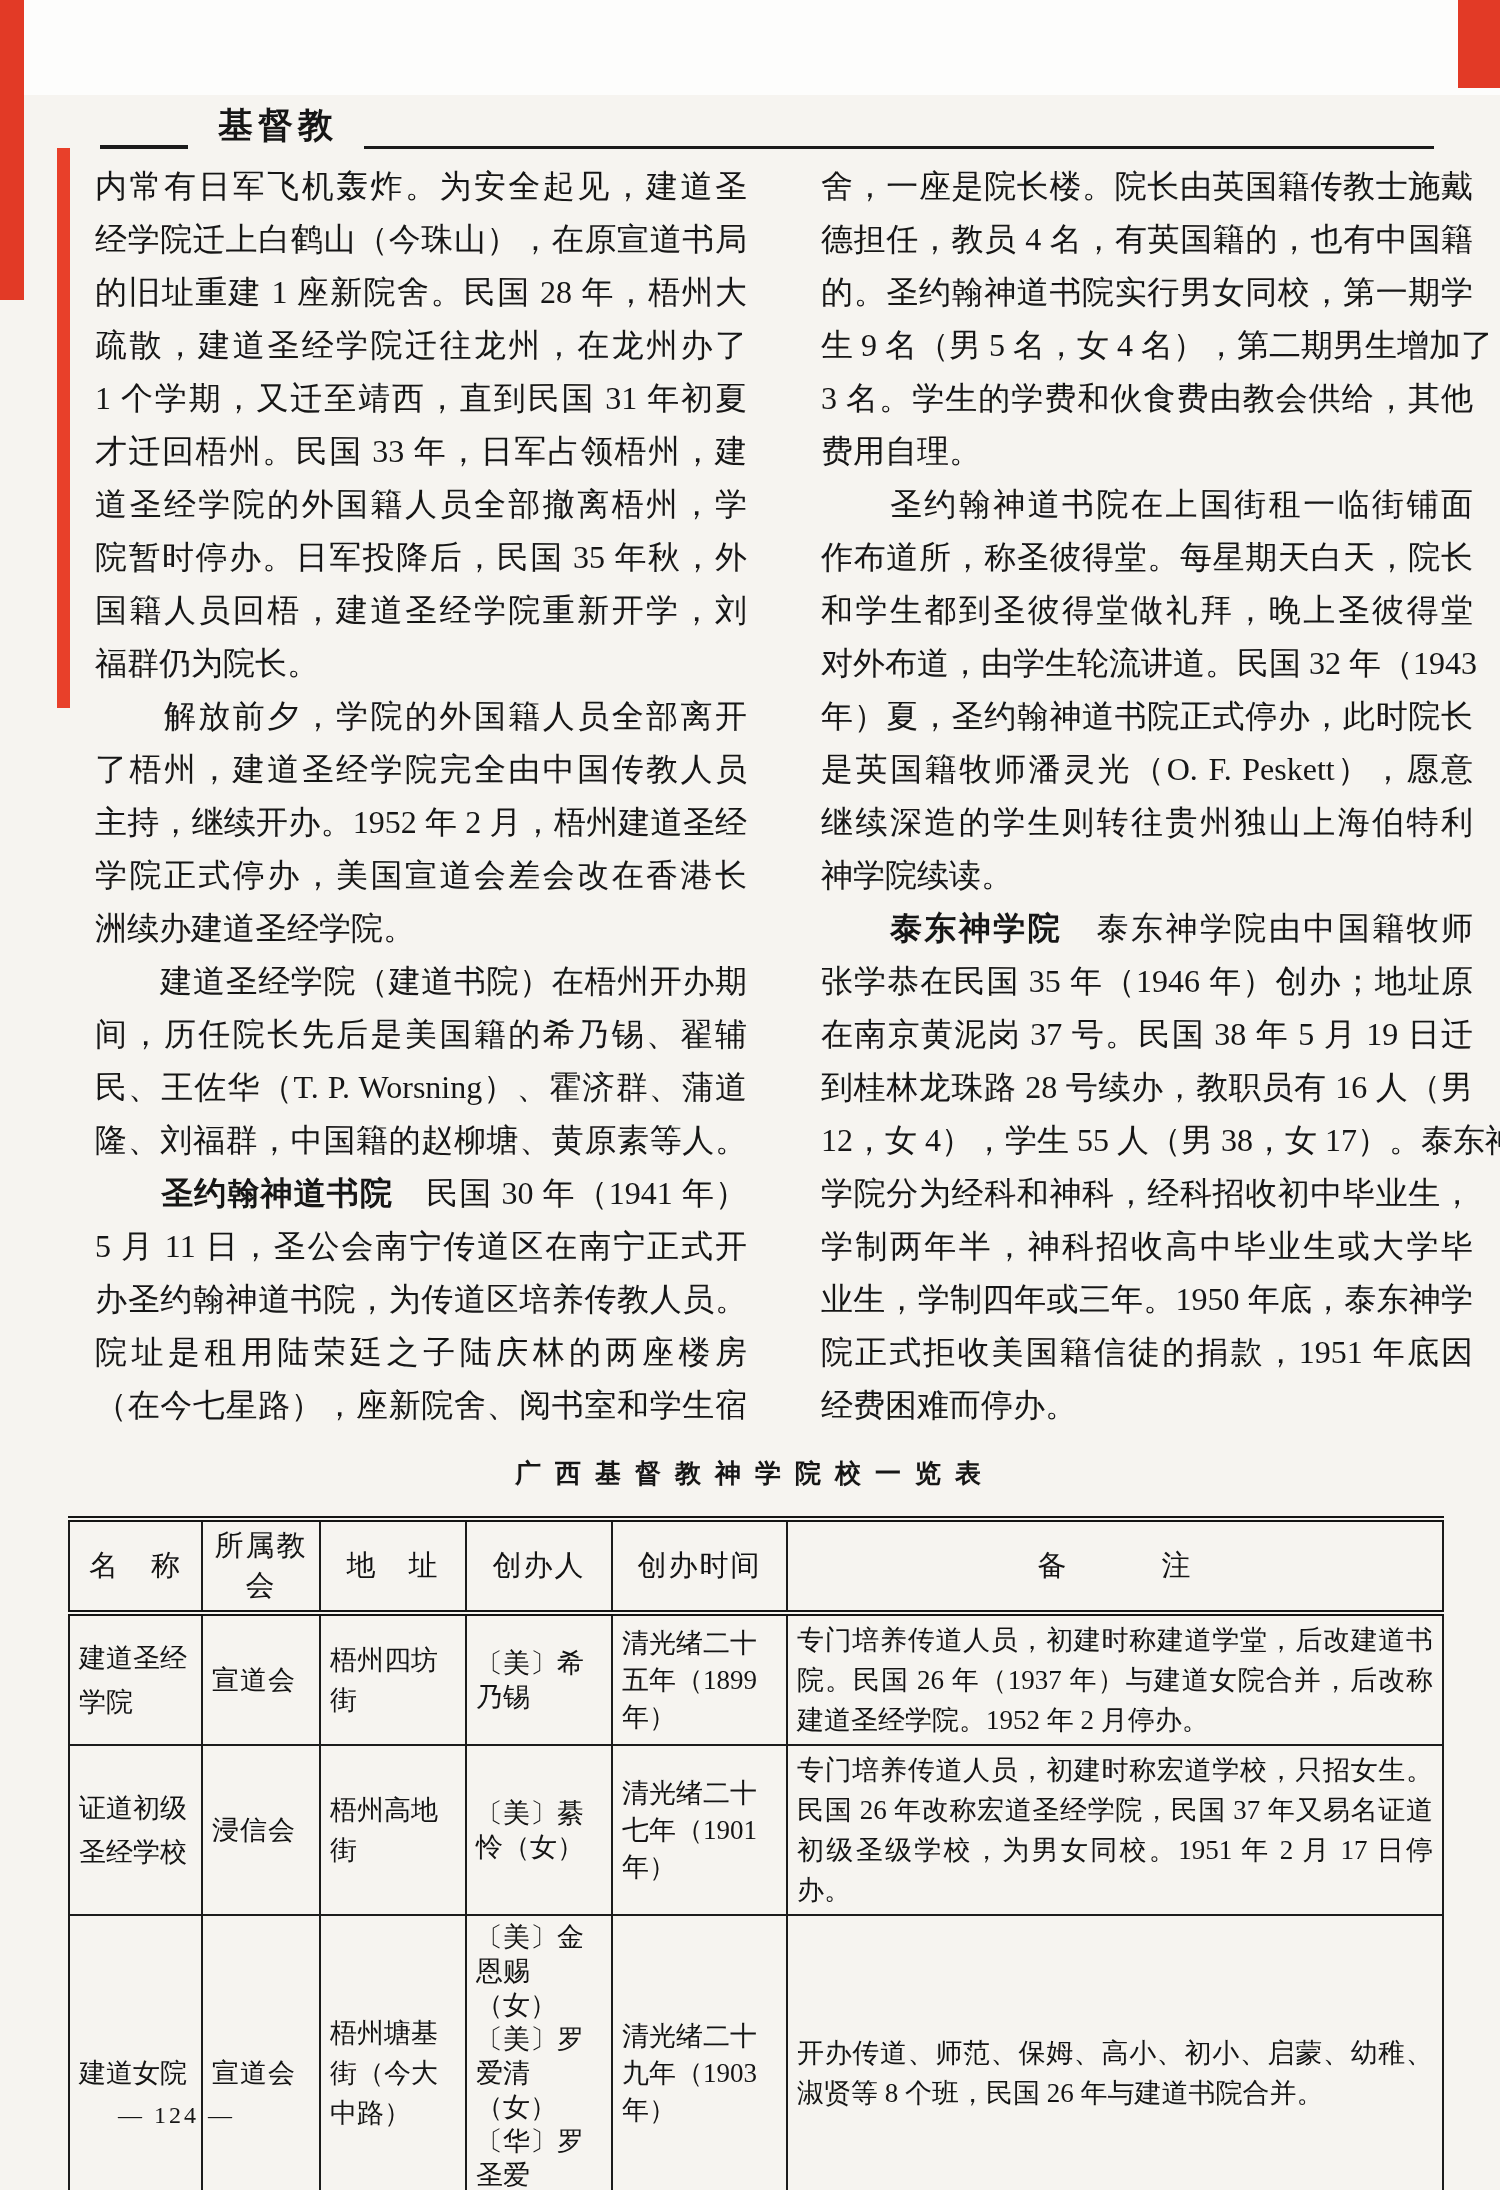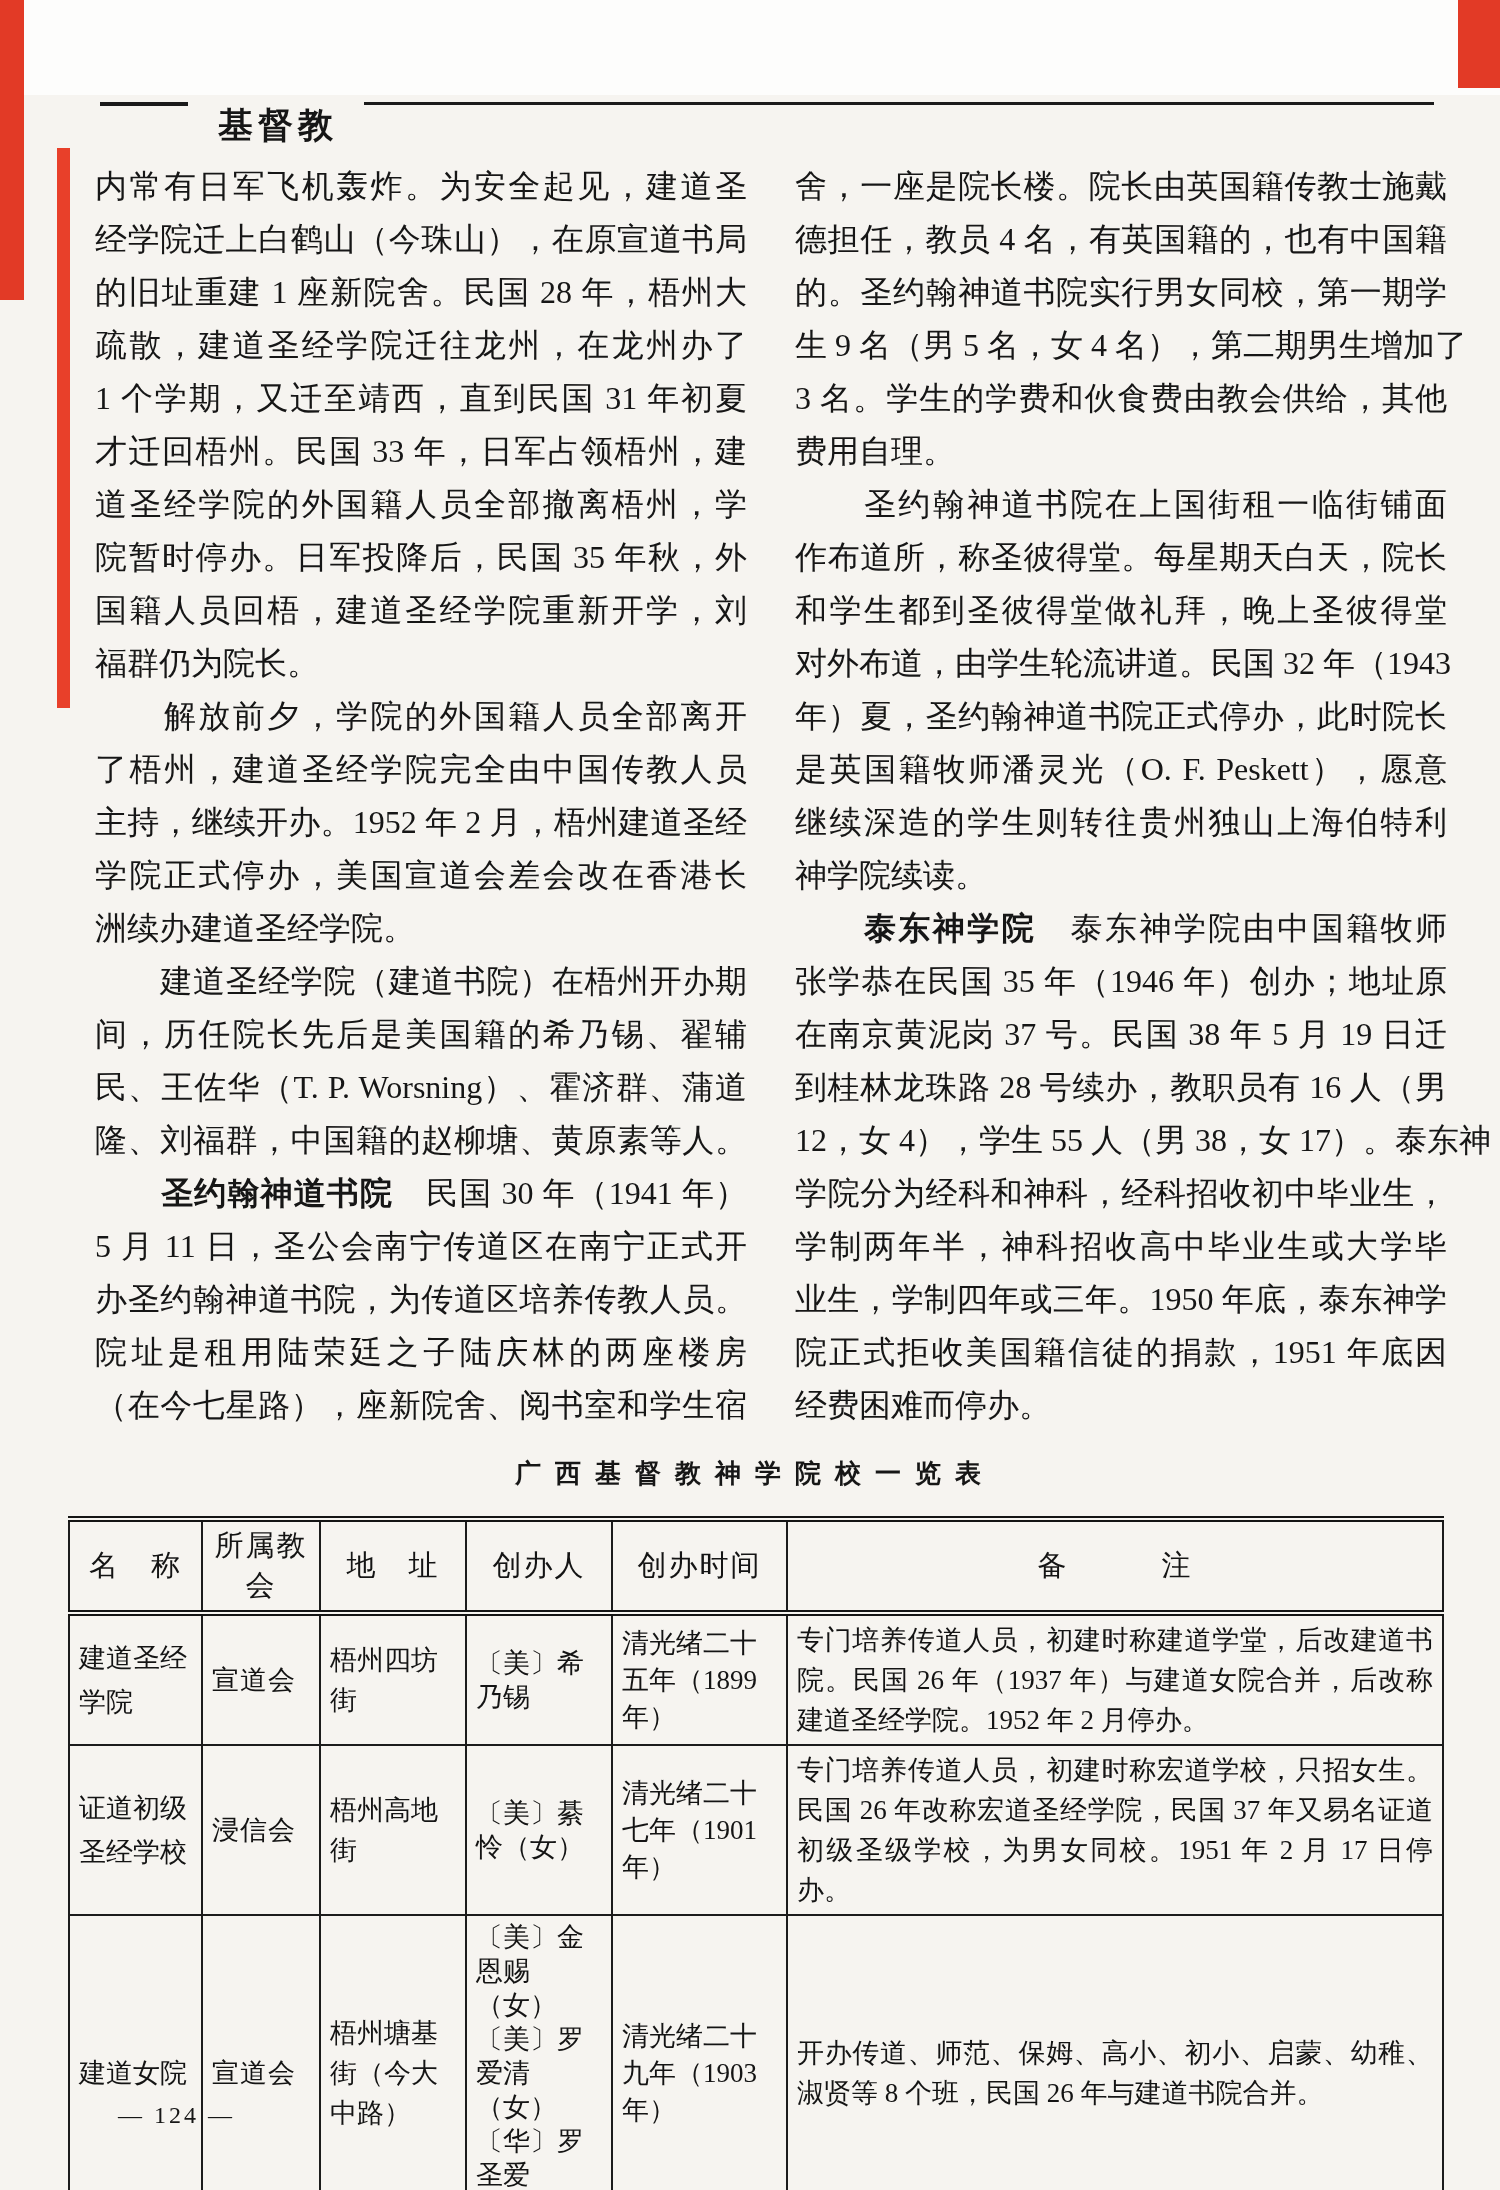--- a/index.html
+++ b/index.html
@@ -10,29 +10,29 @@
     font-family:"Liberation Serif", serif;
     color:#161616;
     overflow:hidden;
   }
   .top-band{position:absolute;top:0;left:0;width:100%;height:95px;background:#fdfdfc;}
   
   .red-strip-a{position:absolute;left:0;top:0;width:24px;height:300px;background:#e23a26;}
   .red-strip-b{position:absolute;left:57px;top:148px;width:13px;height:560px;background:#e8402a;}
   .red-corner-tr{position:absolute;left:1458px;top:0;width:42px;height:88px;background:#e23a26;}
   
-  .running-head{position:absolute;top:102px;left:100px;right:66px;display:flex;align-items:flex-start;}
+  .running-head{position:absolute;top:102px;left:100px;right:66px;display:flex;align-items:flex-end;}
   .rule{background:#1b1b1b;height:4px;}
   .rule.short{width:88px;}
   .head-label{font-family:"Liberation Sans",sans-serif;font-weight:bold;font-size:35px;letter-spacing:5px;margin:0 26px 0 30px;white-space:nowrap;}
   .rule.long{flex:1;height:3px;}
   
   .col{position:absolute;top:160px;width:652px;font-size:32px;line-height:53px;}
   .col-left{left:95px;}
-  .col-right{left:795px;}
+  .col-right{left:821px;}
   .line{height:53px;text-align:justify;text-align-last:justify;white-space:nowrap;}
   .line.end{text-align-last:left;}
   .heiti{font-family:"Liberation Sans",sans-serif;font-weight:bold;}
   
   .table-title{
     position:absolute;top:1456px;left:68px;width:1374px;
     text-align:center;font-family:"Liberation Sans",sans-serif;font-weight:bold;
     font-size:26px;letter-spacing:14px;
   }
   table.school-table{

